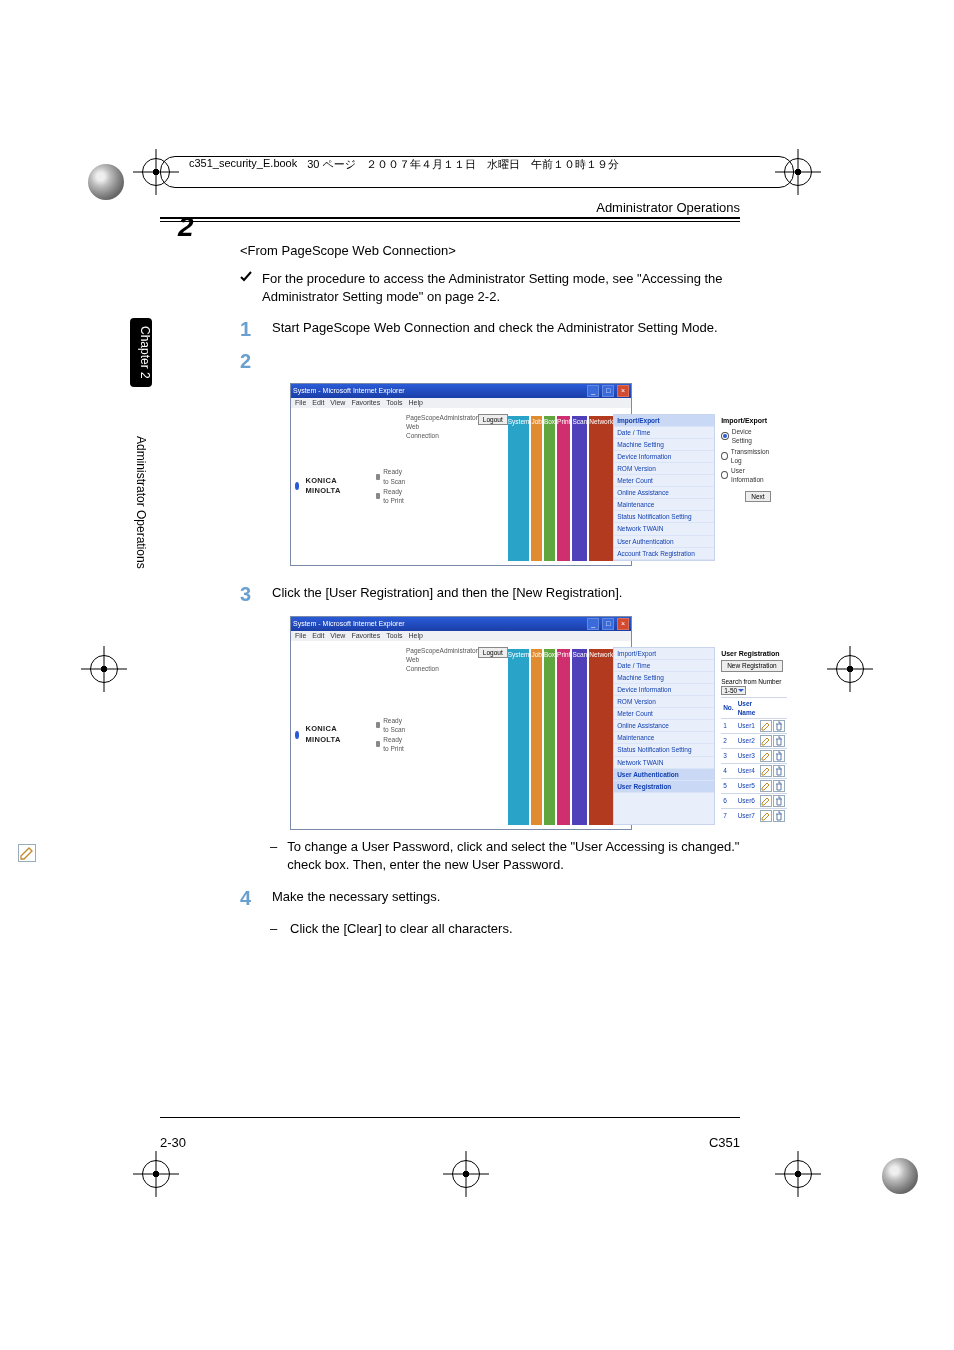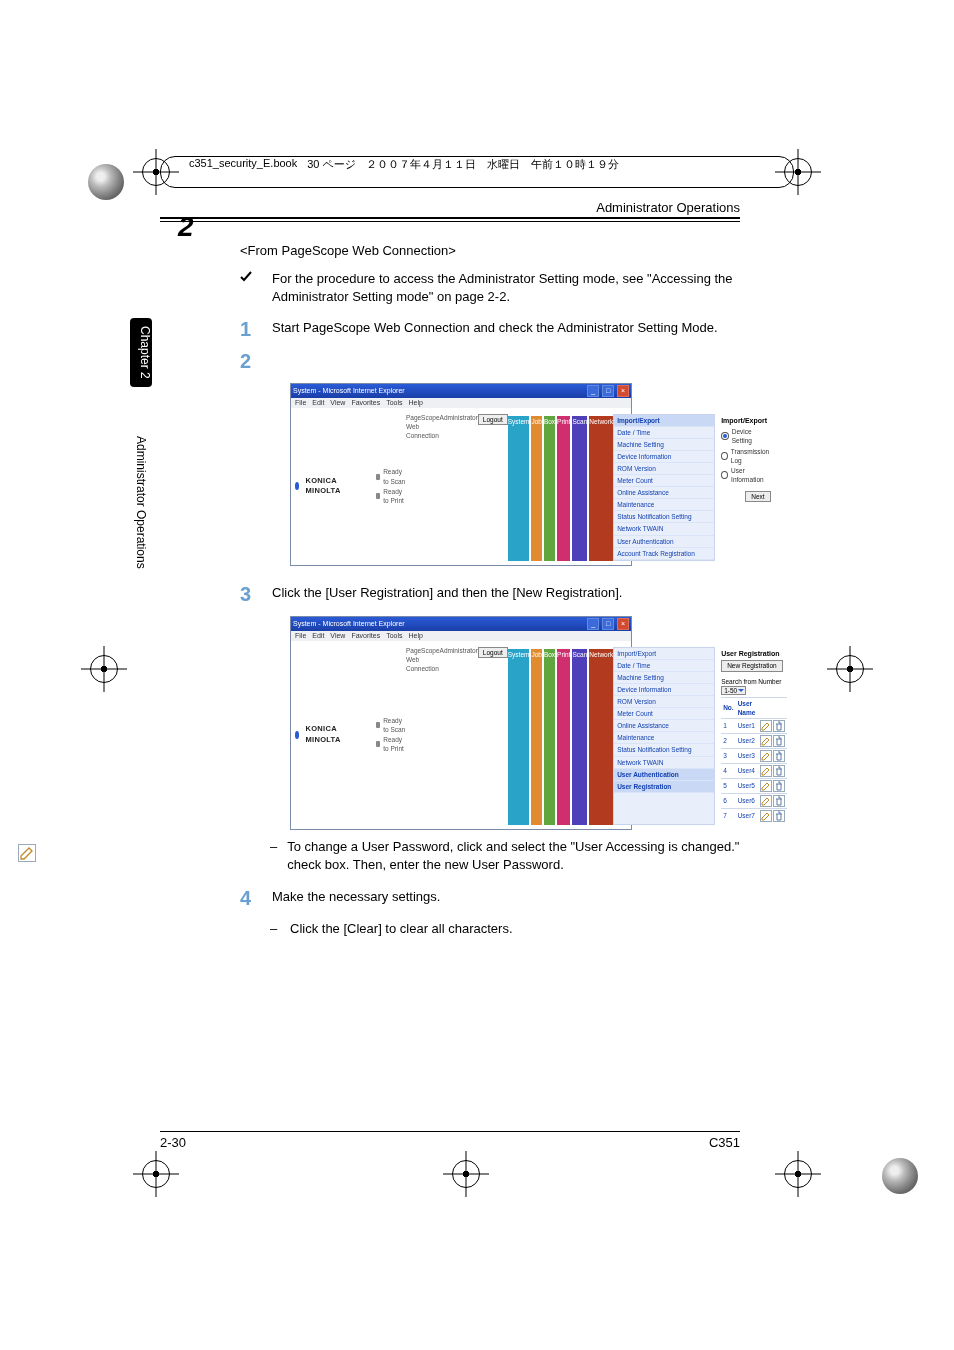--- a/index.html
+++ b/index.html
@@ -88,21 +88,21 @@
     position: absolute;
     color: #000;
     writing-mode: vertical-rl;
     font-size: 12px;
   }
 
   .content { padding: 14px 0 0 80px; font-size: 13px; line-height: 1.4; }
 
   .subhead { font-weight: normal; margin: 4px 0 10px; font-size: 13px; }
 
-  .check-item { display: flex; gap: 20px; margin-bottom: 10px; }
+  .check-item { display: flex; gap: 10px; margin-bottom: 10px; }
   .check-mark svg { width: 12px; height: 12px; }
 
   .num-step { display: flex; gap: 14px; margin: 12px 0; }
   .big-num { font-size: 20px; font-weight: bold; color: #6aa0cf; width: 18px; flex: none; line-height: 1; }
 
   .screenshot-box {
     margin: 8px 0 8px 50px;
     border: 1px solid #7a8aa8;
     width: 340px;
     font-size: 7px;
@@ -159,21 +159,21 @@
 
   .inline-edit-icon{display:inline-block;width:16px;height:16px;border:1px solid #9ab;vertical-align:middle;margin:0 2px;}
   .inline-edit-icon svg{width:100%;height:100%;}
 
   .indent-dash{display:flex;gap:10px;margin:4px 0 0 30px;}
   .dash{width:10px;}
 
   .footer-row{
     position:absolute; left:0; right:0; bottom:0;
     display:flex; justify-content:space-between;
-    font-size:13px; border-top:1px solid #000; padding-top:3px;
+    font-size:13px; border-top:1px solid #000; padding-top:17px;
   }
 </style>
 </head>
 <body>
 
 <div class="side-ball" style="left:88px;top:164px;"></div>
 <div class="side-ball" style="right:36px;top:1158px;"></div>
 <div class="crop-target" style="left:142px;top:158px;"></div>
 <div class="crop-target" style="right:142px;top:158px;"></div>
 <div class="crop-target" style="left:90px;top:655px;"></div>

